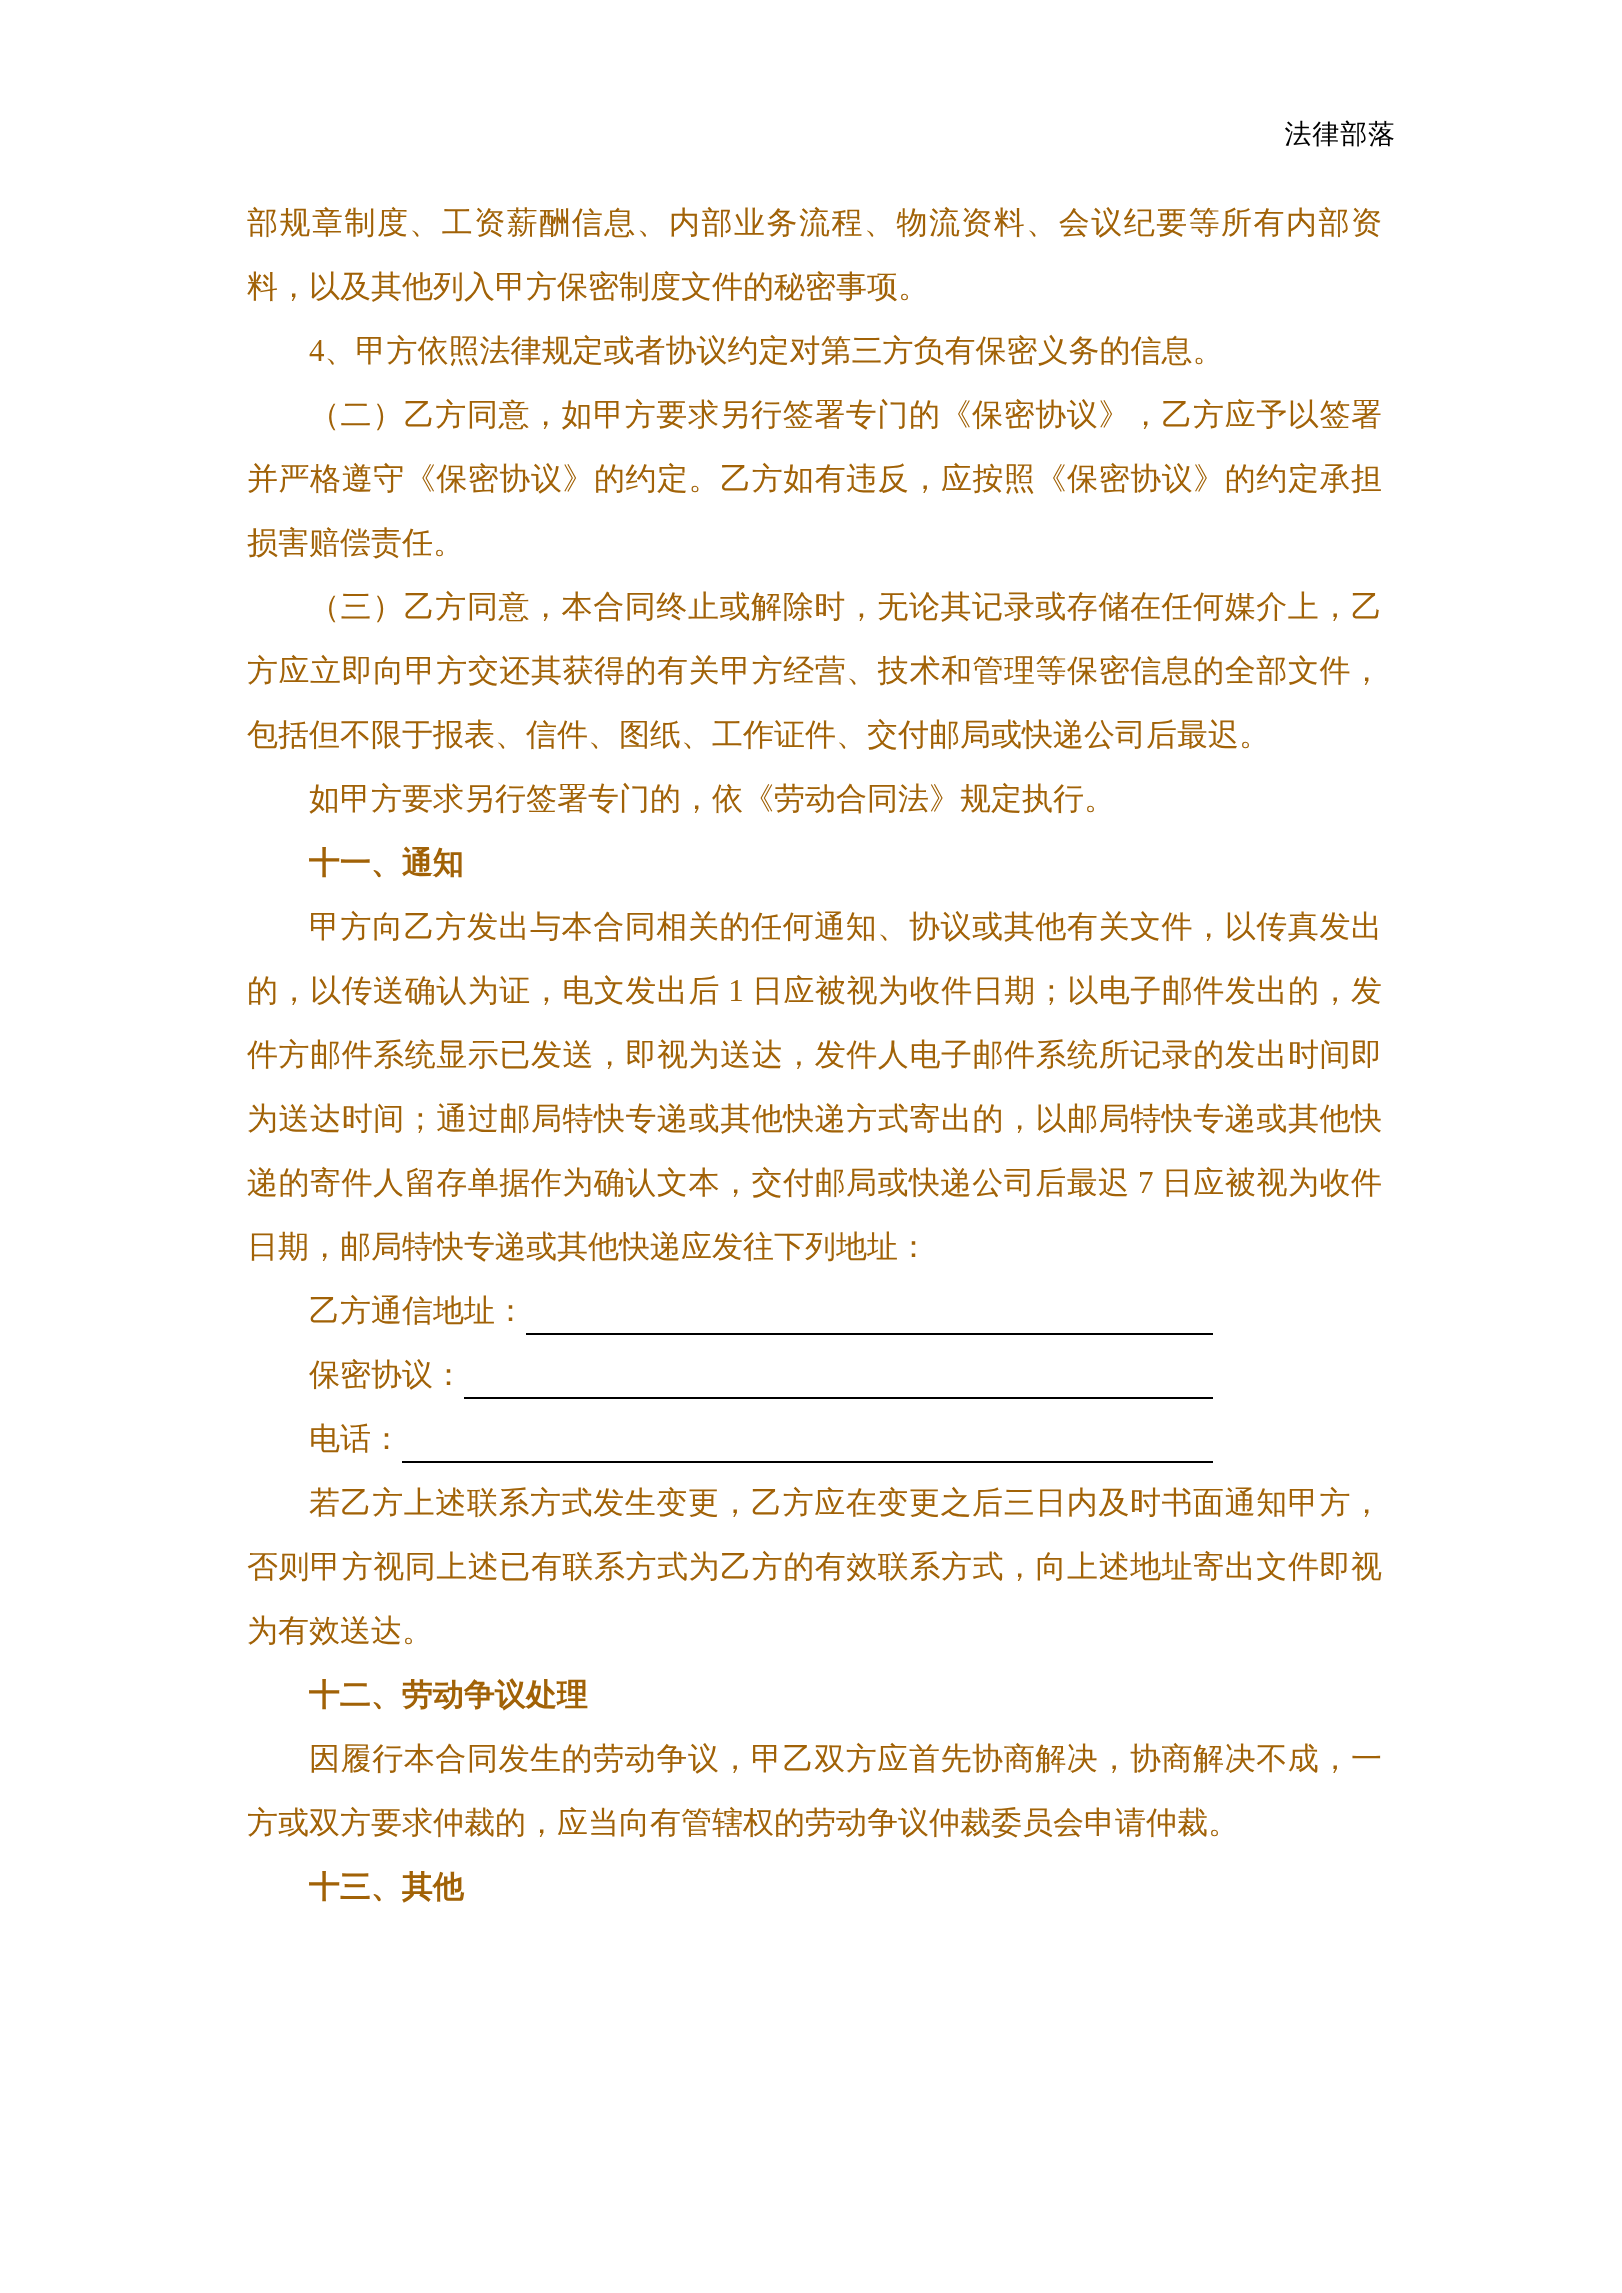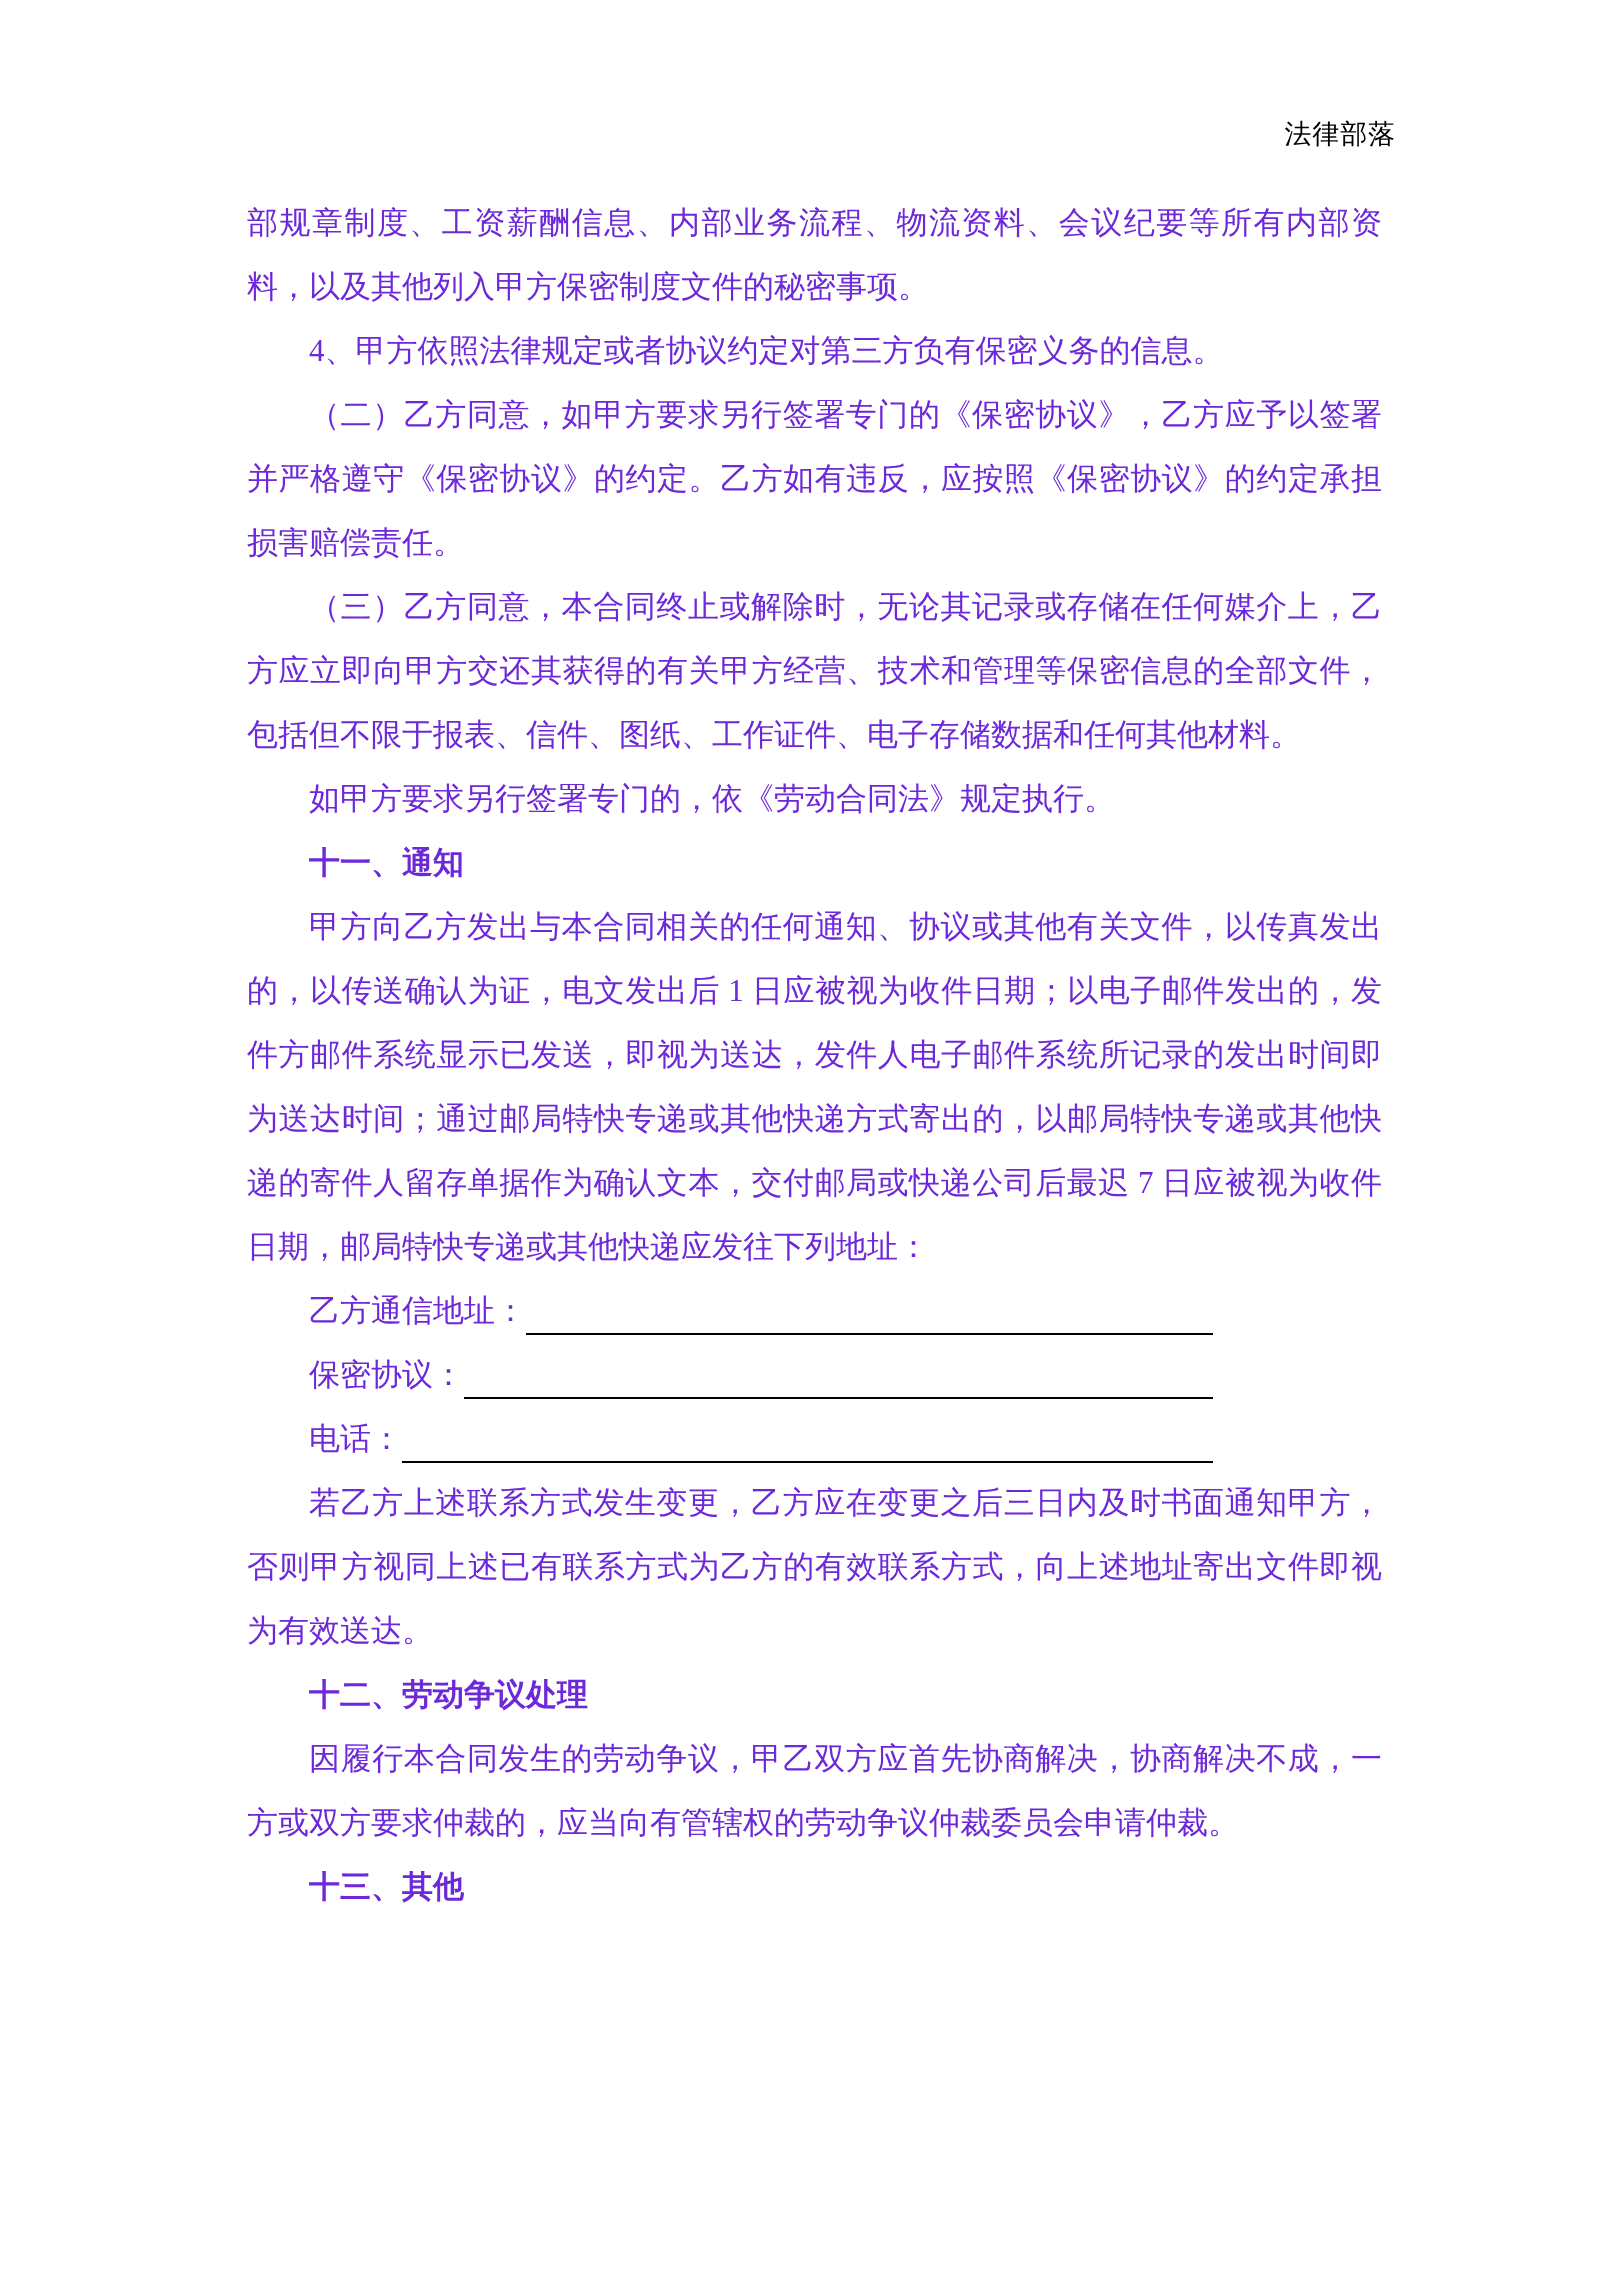--- a/index.html
+++ b/index.html
@@ -26,21 +26,21 @@
     color: #000000;
   }
   .content {
     position: absolute;
     left: 247px;
     top: 191px;
     width: 1135px;
     font-size: 31px;
     line-height: 64px;
     text-align: justify;
-    color: #6d28d9;
+    color: #a16207;
   }
   .para {
     margin: 0;
     text-indent: 2em;
   }
   .para.noindent {
     text-indent: 0;
   }
   .heading {
     margin: 0;
@@ -68,21 +68,21 @@
 </style>
 </head>
 <body>
 
 <div class="page">
   <div class="brand">法律部落</div>
   <div class="content" id="content">
       <p class="para noindent">部规章制度、工资薪酬信息、内部业务流程、物流资料、会议纪要等所有内部资料，以及其他列入甲方保密制度文件的秘密事项。</p>
       <p class="para">4、甲方依照法律规定或者协议约定对第三方负有保密义务的信息。</p>
       <p class="para">（二）乙方同意，如甲方要求另行签署专门的《保密协议》，乙方应予以签署并严格遵守《保密协议》的约定。乙方如有违反，应按照《保密协议》的约定承担损害赔偿责任。</p>
-      <p class="para">（三）乙方同意，本合同终止或解除时，无论其记录或存储在任何媒介上，乙方应立即向甲方交还其获得的有关甲方经营、技术和管理等保密信息的全部文件，包括但不限于报表、信件、图纸、工作证件、电子存储数据和任何其他材料。</p>
+      <p class="para">（三）乙方同意，本合同终止或解除时，无论其记录或存储在任何媒介上，乙方应立即向甲方交还其获得的有关甲方经营、技术和管理等保密信息的全部文件，包括但不限于报表、信件、图纸、工作证件、交付邮局或快递公司后最迟。</p>
       <p class="para">如甲方要求另行签署专门的，依《劳动合同法》规定执行。</p>
       <p class="heading">十一、通知</p>
       <p class="para">甲方向乙方发出与本合同相关的任何通知、协议或其他有关文件，以传真发出的，以传送确认为证，电文发出后 1 日应被视为收件日期；以电子邮件发出的，发件方邮件系统显示已发送，即视为送达，发件人电子邮件系统所记录的发出时间即为送达时间；通过邮局特快专递或其他快递方式寄出的，以邮局特快专递或其他快递的寄件人留存单据作为确认文本，交付邮局或快递公司后最迟 7 日应被视为收件日期，邮局特快专递或其他快递应发往下列地址：</p>
       <div class="field">
         <span class="field-label">乙方通信地址：</span>
         <span class="blank-line"></span>
       </div>
       <div class="field">
         <span class="field-label">保密协议：</span>
         <span class="blank-line"></span>

